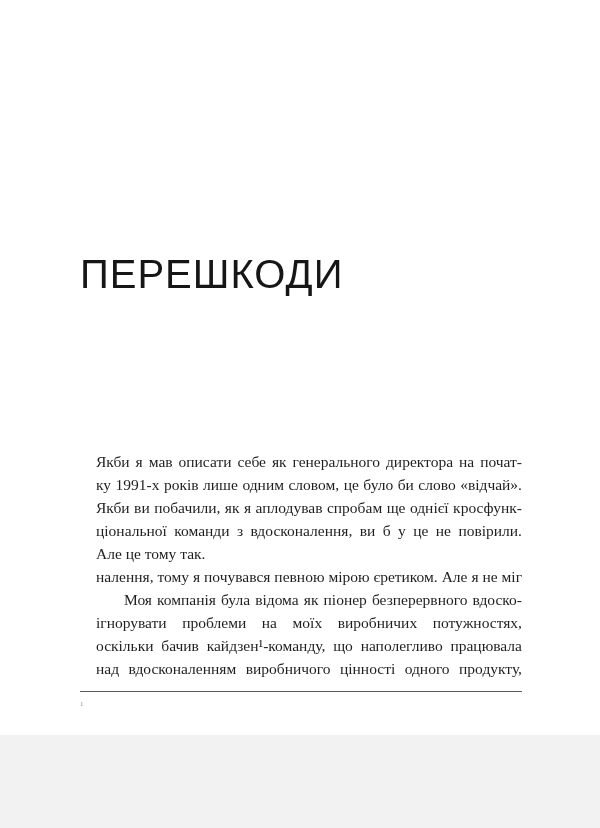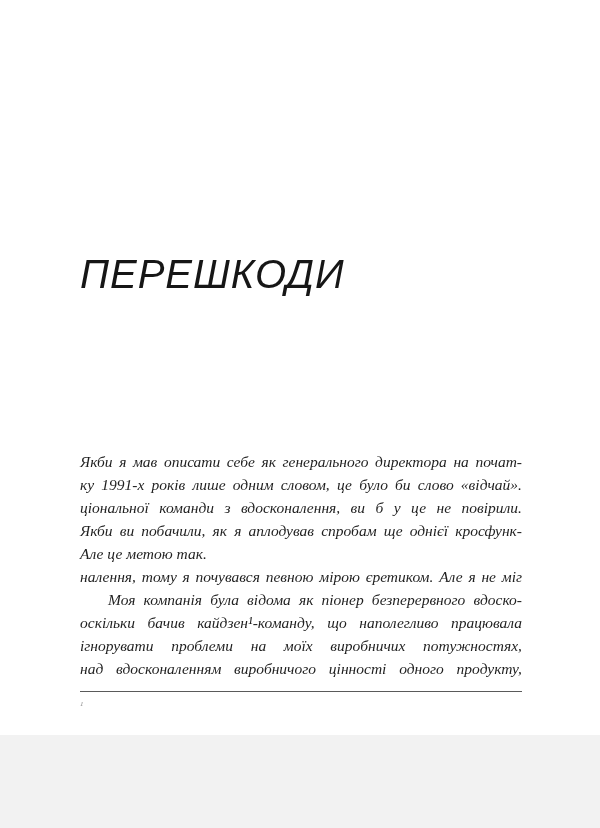--- a/index.html
+++ b/index.html
@@ -9,21 +9,20 @@
   }
   .page {
     position: relative;
     width: 600px;
     height: 735px;
     background: #ffffff;
     outline: 1px solid #dcdcdc;
     overflow: hidden;
     margin: 0 auto;
     font-family: "Liberation Serif", serif;
-    font-style: italic;
   }
   .chapter-title {
     position: absolute;
     left: 80px;
     top: 252px;
     margin: 0;
     font-family: "Liberation Sans", sans-serif;
     font-weight: 400;
     font-size: 40px;
     line-height: 44px;
@@ -34,20 +33,21 @@
     position: absolute;
     left: 80px;
     top: 450px;
     width: 442px;
     font-size: 15.5px;
     line-height: 23px;
     color: #1f1f1f;
   }
   .line {
     white-space: normal;
+    margin-left: 16px;
   }
   .line.just {
     text-align: justify;
     text-align-last: justify;
   }
   .line.ind {
     text-indent: 28px;
   }
   .footnote-rule {
     position: absolute;
@@ -93,29 +93,29 @@
 <body>
 
 <div class="page">
 
   <h1 class="chapter-title">ПЕРЕШКОДИ</h1>
 
   <div class="body-text">
     <div class="para">
         <div class="line just">Якби я мав описати себе як генерального директора на почат-</div>
         <div class="line just">ку 1991-х років лише одним словом, це було би слово «відчай».</div>
+        <div class="line just">Якби ви побачили, як я аплодував спробам ще однієї кросфунк-</div>
         <div class="line just">ціональної команди з вдосконалення, ви б у це не повірили.</div>
-        <div class="line just">Якби ви побачили, як я аплодував спробам ще однієї кросфунк-</div>
-        <div class="line">Але це метою так.</div>
+        <div class="line">Але це тому так.</div>
       </div>
     <div class="para">
         <div class="line just">налення, тому я почувався певною мірою єретиком. Але я не міг</div>
         <div class="line just ind">Моя компанія була відома як піонер безперервного вдоско-</div>
+        <div class="line just">ігнорувати проблеми на моїх виробничих потужностях,</div>
         <div class="line just">оскільки бачив кайдзен¹-команду, що наполегливо працювала</div>
-        <div class="line just">ігнорувати проблеми на моїх виробничих потужностях,</div>
         <div class="line just">над вдосконаленням виробничого цінності одного продукту,</div>
       </div>
   </div>
 
   <div class="footnote-rule"></div>
 
   <div class="footnote">
     <span class="fn-marker">1</span>
     <div class="fn-text">
       </div>

